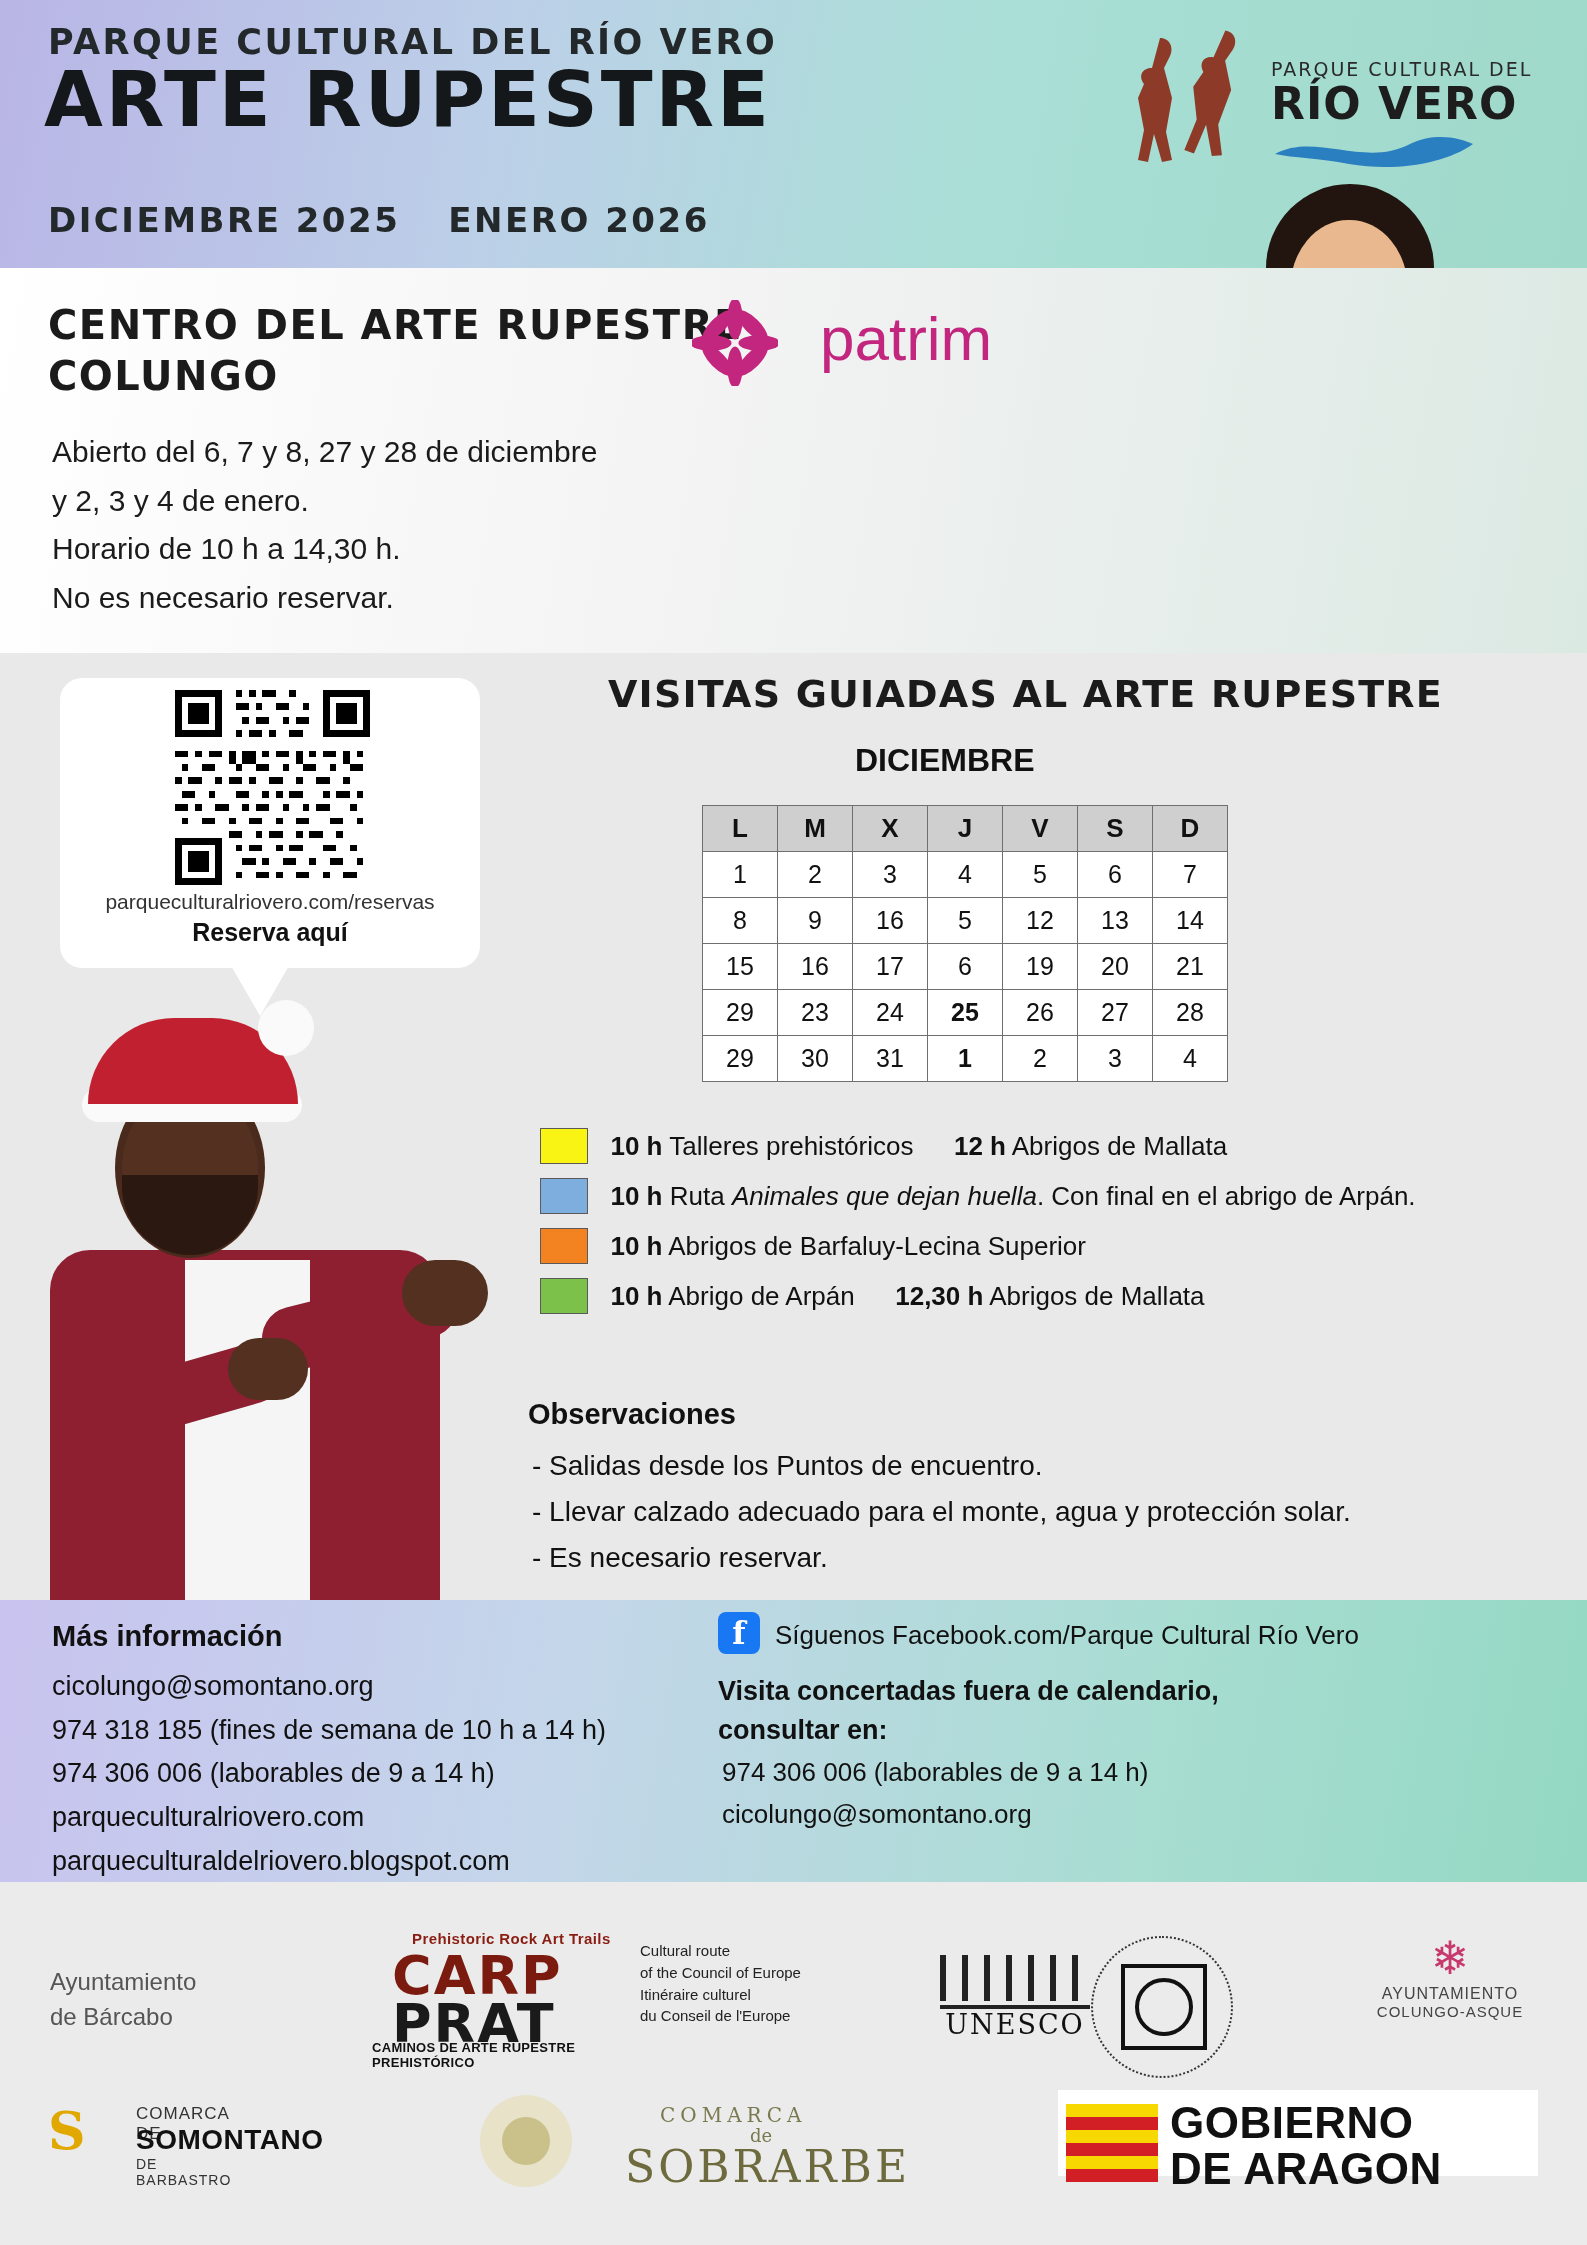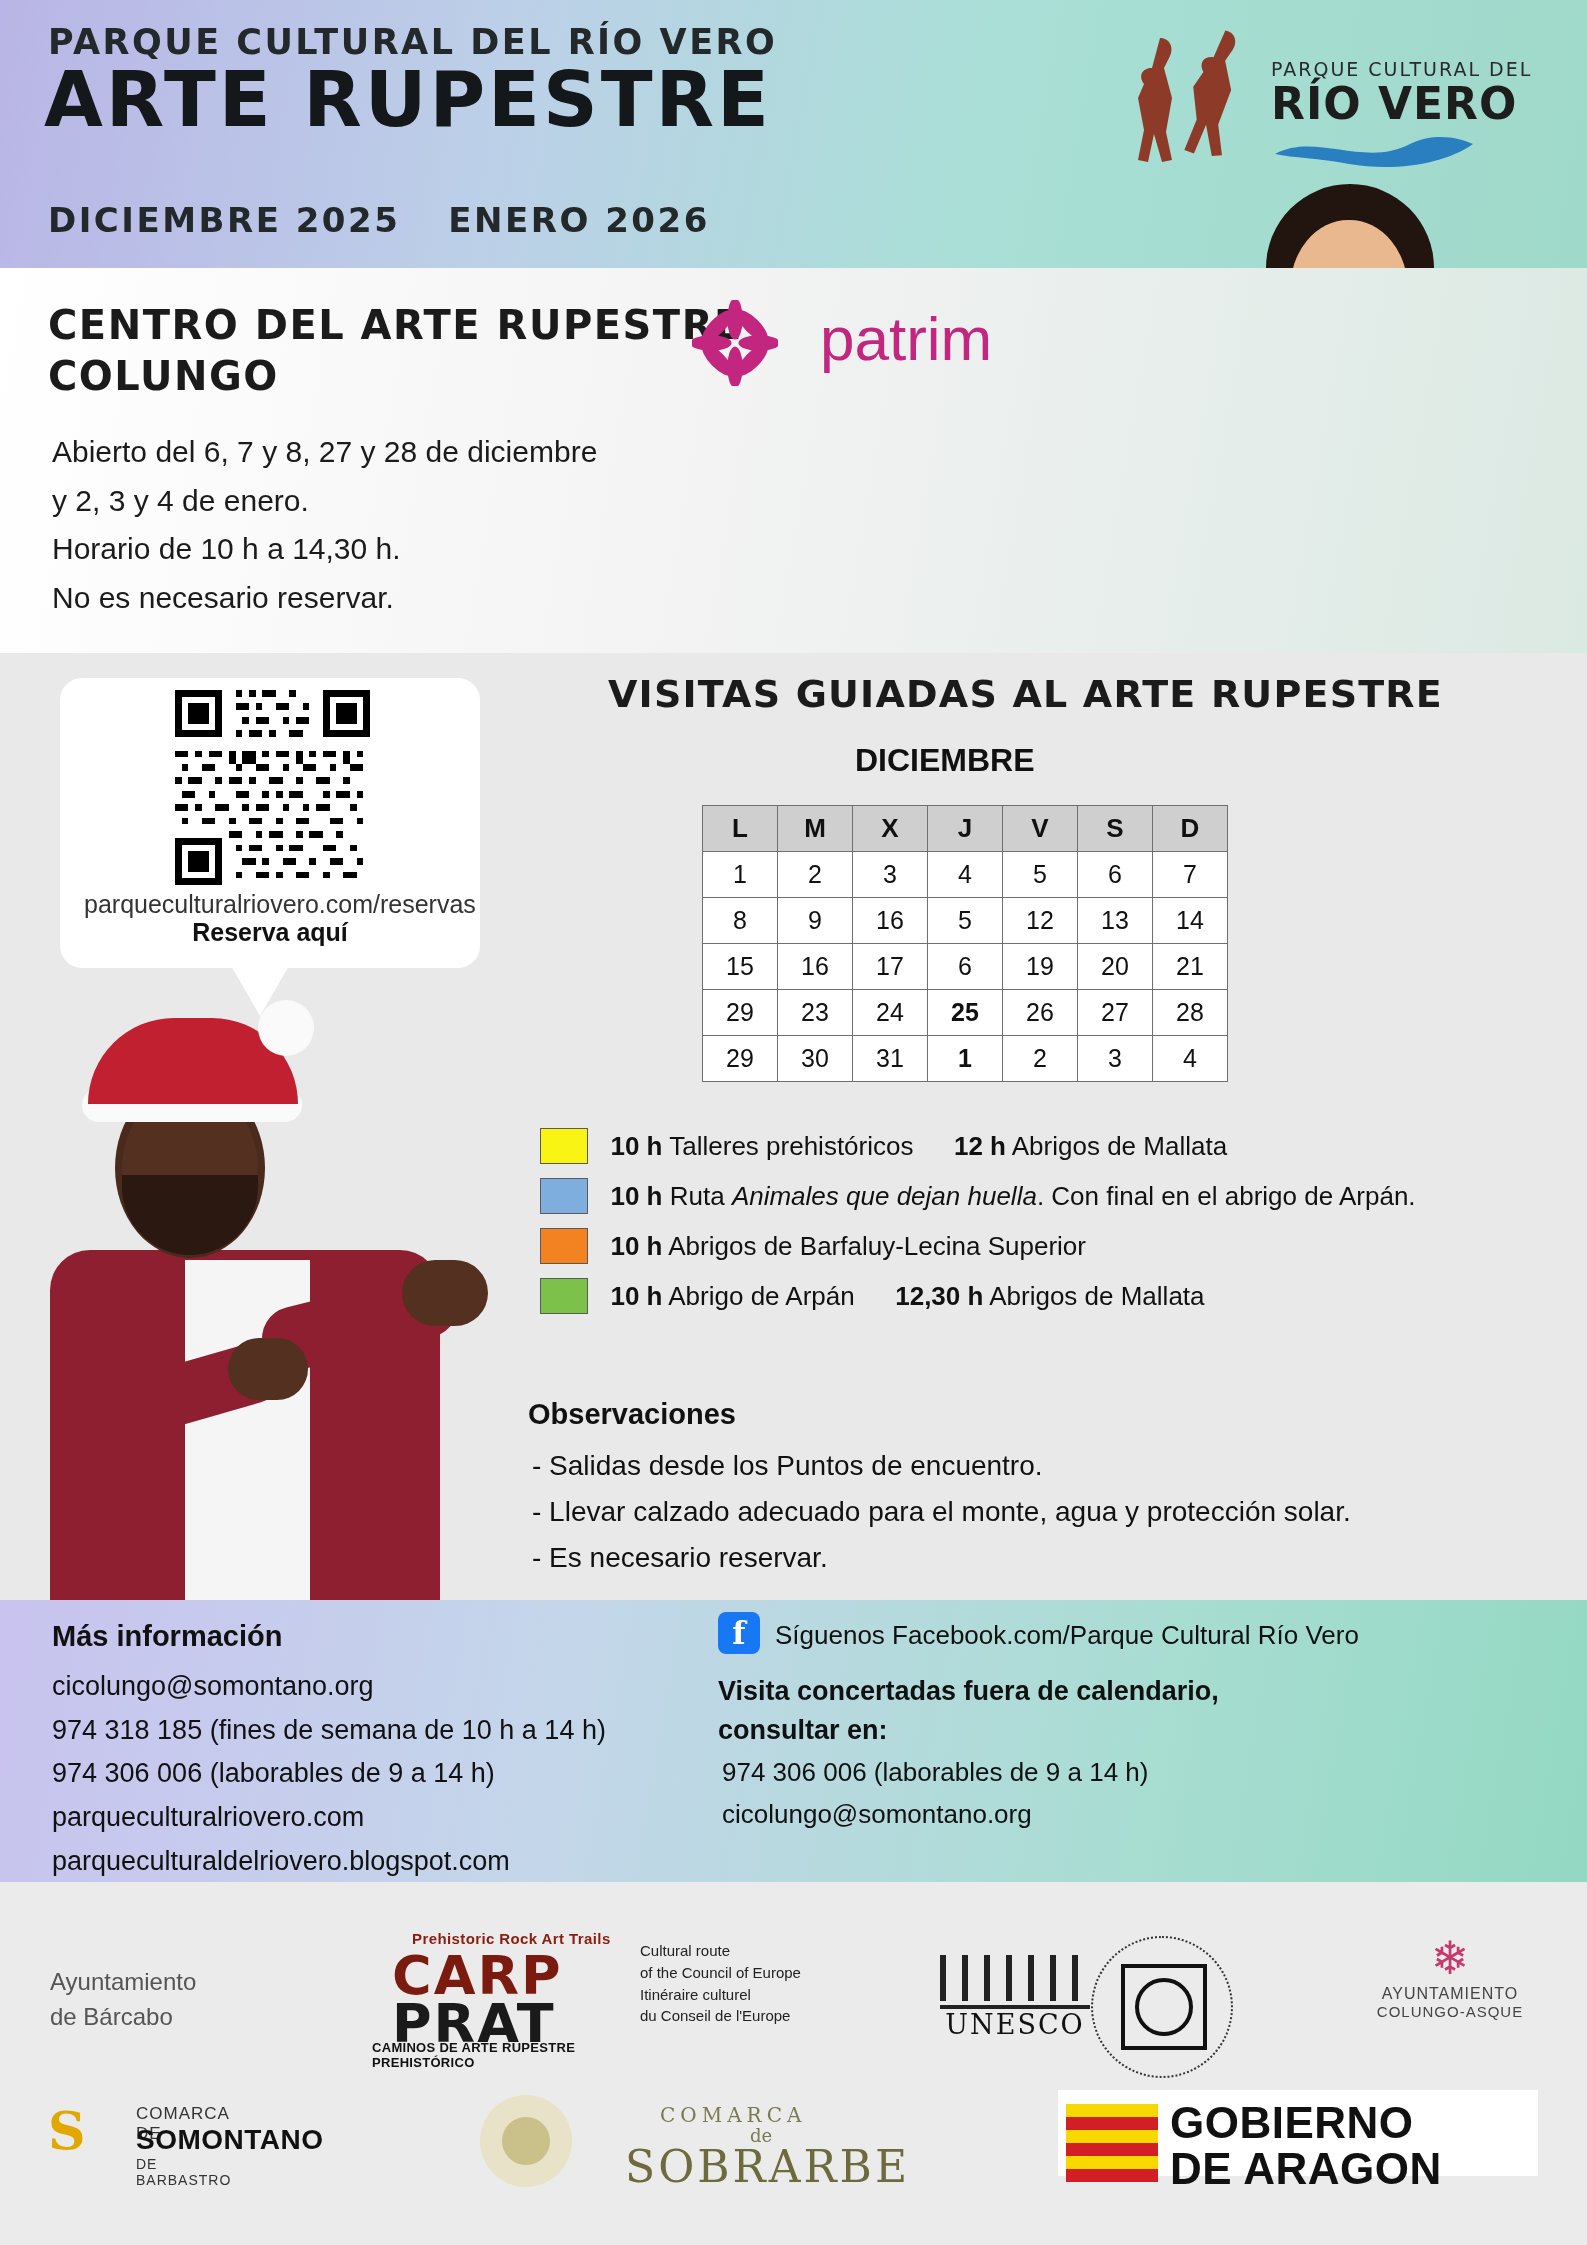--- a/index.html
+++ b/index.html
@@ -74,21 +74,21 @@
     background:#fff;border-radius:22px;
   }
   .qr-bubble:after{
     content:"";position:absolute;left:170px;bottom:-48px;
     border-left:30px solid transparent;border-right:30px solid transparent;
     border-top:52px solid #fff;
   }
   .qr-box{position:absolute;left:175px;top:690px;width:195px;height:195px;background:#fff;}
   .qr-url{
     position:absolute;left:84px;top:890px;width:372px;text-align:center;
-    font-size:25px;color:#333;
+    font-size:21px;color:#333;
   }
   .qr-reserva{
     position:absolute;left:84px;top:918px;width:372px;text-align:center;
     font-size:25px;font-weight:bold;color:#111;
   }
 
   
   .visitas-title{
     position:absolute;left:608px;top:672px;
     font-family:"DejaVu Sans",sans-serif;

